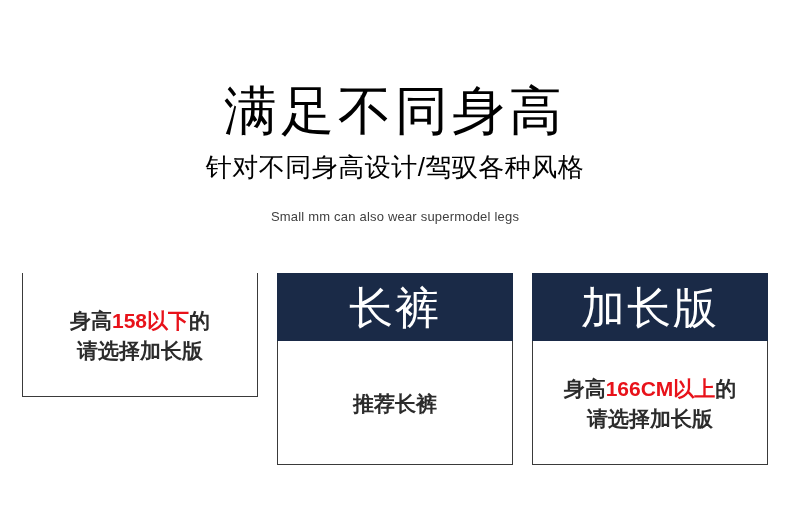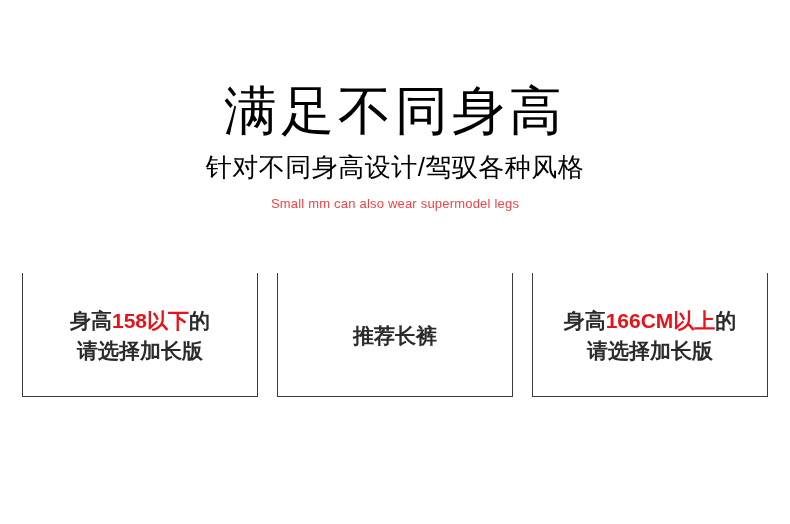--- a/index.html
+++ b/index.html
@@ -46,26 +46,26 @@
     margin: 0;
     padding-top: 9px;
     font-size: 26px;
     line-height: 32px;
     font-weight: 400;
     color: #000000;
     letter-spacing: 0.5px;
   }
 
   .eng-title {
-    margin: 0;
+    margin: 13px;
     padding-top: 13px;
     font-size: 13px;
     line-height: 16px;
     font-weight: 400;
-    color: #ef4444;
+    color: #404040;
     letter-spacing: 0.2px;
   }
 
   
   .cards {
     position: absolute;
     left: 22px;
     top: 273px;
     width: 746px;
     display: flex;
@@ -139,26 +139,32 @@
     <div class="card">
       <div class="card-body">
         <div class="card-line">
           <span>身高</span><span class="hl">158以下</span><span>的</span>
         </div>
         <div class="card-line">请选择加长版</div>
       </div>
     </div>
 
     <div class="card">
+      <div class="card-head">
+        <span class="card-head-label">长裤</span>
+      </div>
       <div class="card-body">
         <div class="card-line">推荐长裤</div>
       </div>
     </div>
 
     <div class="card">
+      <div class="card-head">
+        <span class="card-head-label">加长版</span>
+      </div>
       <div class="card-body">
         <div class="card-line">
           <span>身高</span><span class="hl">166CM以上</span><span>的</span>
         </div>
         <div class="card-line">请选择加长版</div>
       </div>
     </div>
 
   </div>
 </div>

